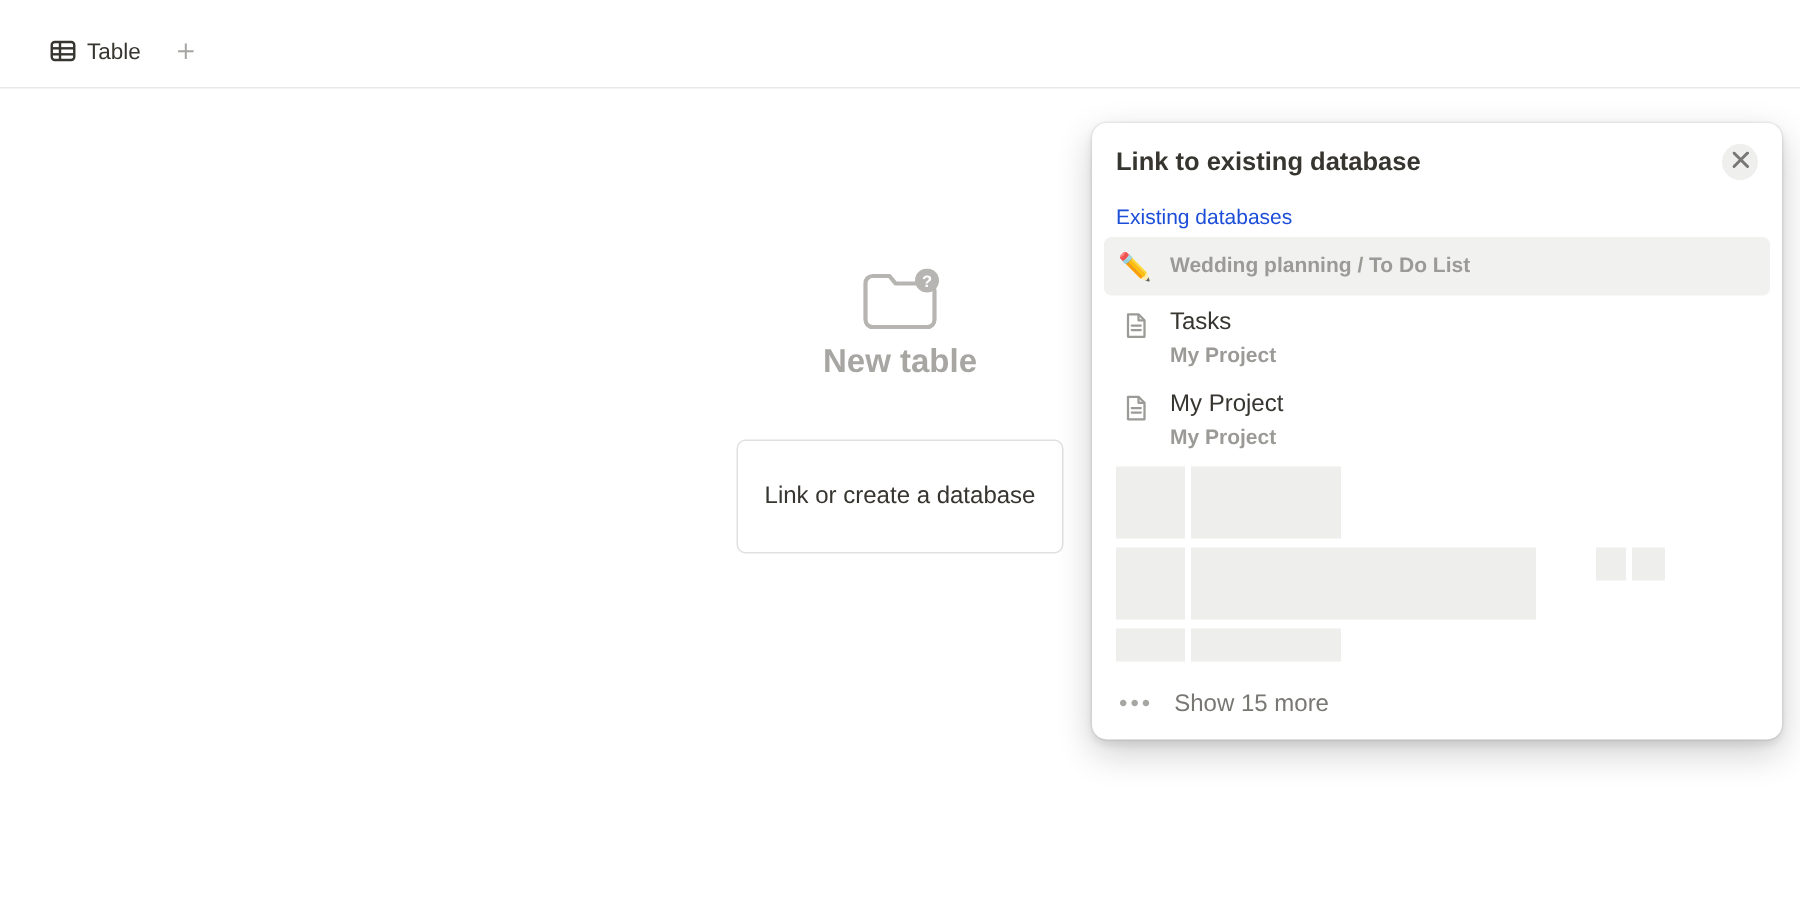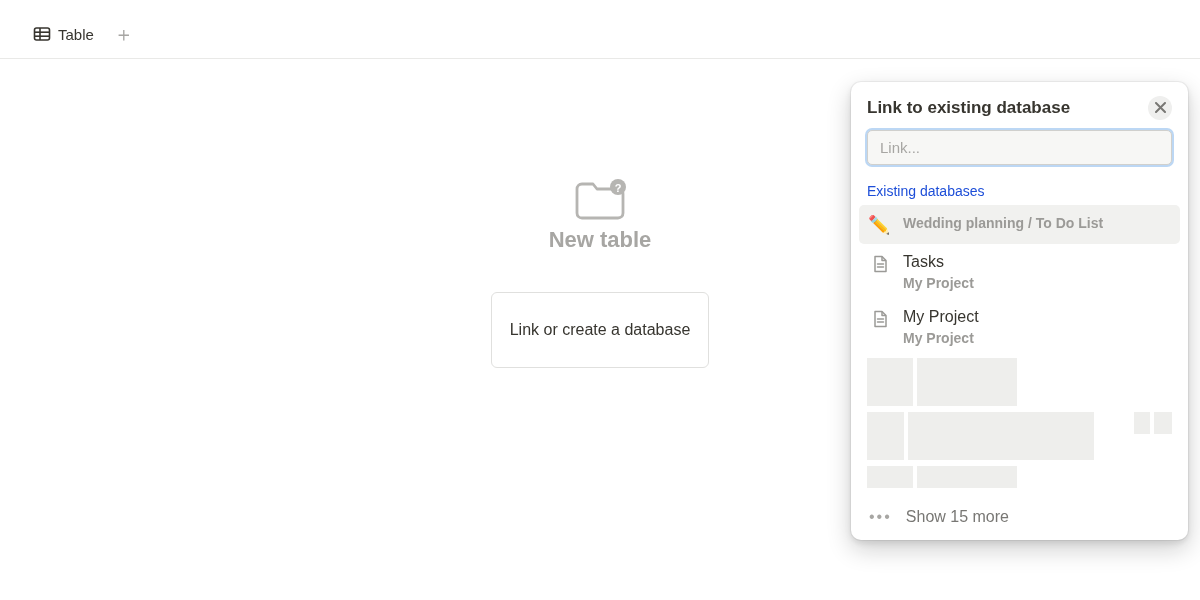--- a/index.html
+++ b/index.html
@@ -66,21 +66,21 @@
       border-radius: 6px;
       background: #ffffff;
       font-size: 16px;
       color: #37352f;
       cursor: pointer;
     }
     .popover {
       position: absolute;
       top: 82px;
       right: 12px;
-      width: 337px;
+      width: 460px;
       background: #ffffff;
       border-radius: 10px;
       box-shadow: 0 0 0 1px rgba(15,15,15,0.05), 0 3px 6px rgba(15,15,15,0.1), 0 9px 24px rgba(15,15,15,0.2);
       padding: 14px 0 14px 0;
     }
     .popover-header {
       display: flex;
       align-items: center;
       justify-content: space-between;
       padding: 0 16px 10px 16px;
@@ -223,23 +223,20 @@
   <div class="popover-header">
     <div class="popover-title">Link to existing database</div>
     <div class="close-btn">
       <span>
         <svg width="11" height="11" viewBox="0 0 11 11">
             <path d="M1 1 L10 10 M10 1 L1 10" stroke="#787774" stroke-width="2" stroke-linecap="round"></path>
           </svg>
       </span>
     </div>
   </div>
-  <div class="search-wrapper">
-    <input class="search-input" type="text" placeholder="Link..." style="">
-  </div>
   <div class="section-label">Existing databases</div>
 
   <div class="db-list">
     <div class="db-item highlighted">
       <div class="db-item-icon">✏️</div>
       <div class="db-item-body">
         <div class="db-item-path">Wedding planning / To Do List</div>
       </div>
     </div>
 

